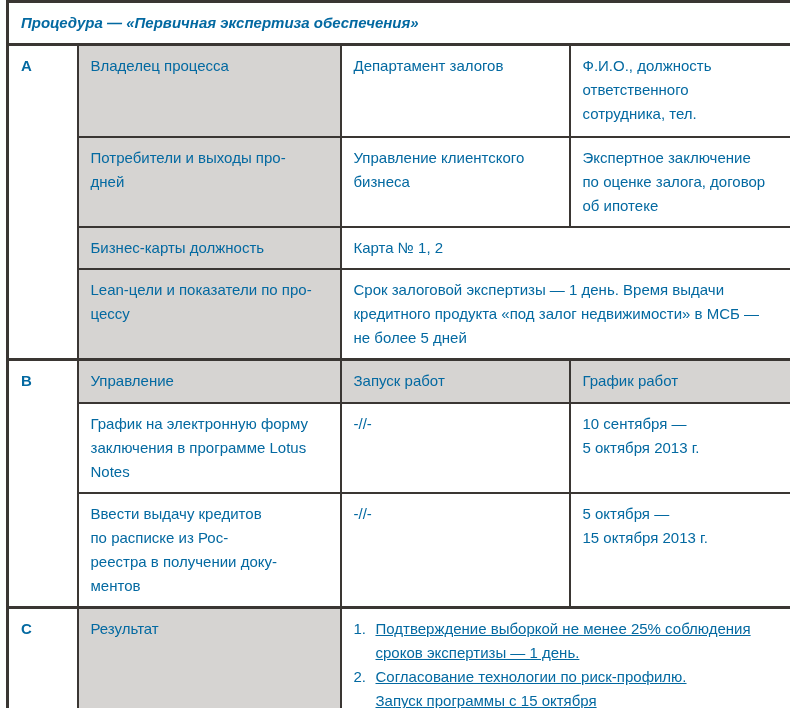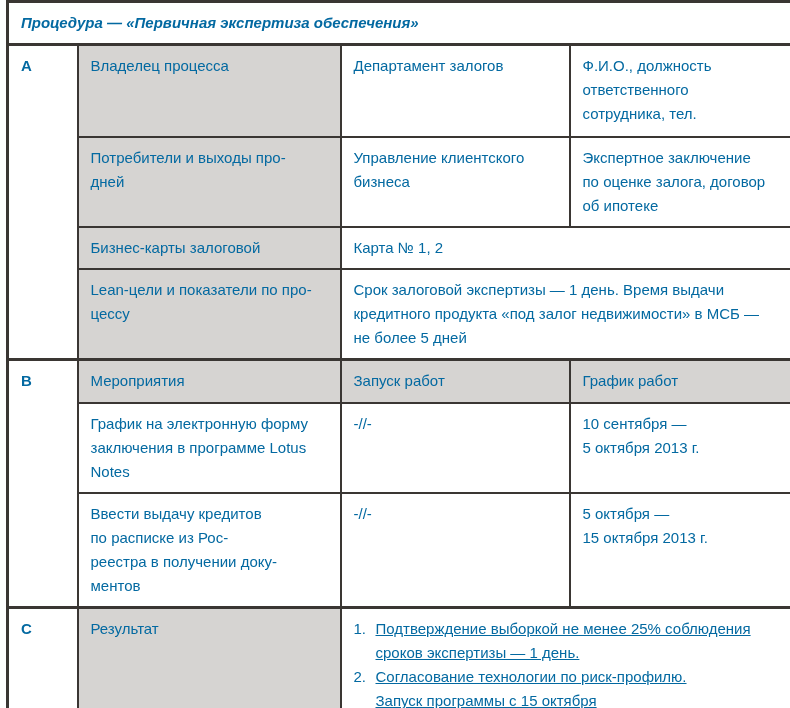--- a/index.html
+++ b/index.html
@@ -99,34 +99,34 @@
     <tr style="height:88px">
       <td class="gray ml">Потребители и выходы про-
 дней</td>
       <td class="white ml">Управление клиентского
 бизнеса</td>
       <td class="white ml">Экспертное заключение
 по оценке залога, договор
 об ипотеке</td>
     </tr>
     <tr style="height:42px">
-      <td class="gray ml">Бизнес-карты залоговой</td>
+      <td class="gray ml">Бизнес-карты должность</td>
       <td class="white center-mid" colspan="2">Карта № 1, 2</td>
     </tr>
     <tr style="height:88px">
       <td class="gray ml">Lean-цели и показатели по про-
 цессу</td>
       <td class="white ml" colspan="2">Срок залоговой экспертизы — 1 день. Время выдачи
 кредитного продукта «под залог недвижимости» в МСБ —
 не более 5 дней</td>
     </tr>
 
     <tr style="height:44px" class="section-start">
       <td class="letter-cell" rowspan="3">B</td>
-      <td class="gray center-mid">Мероприятия</td>
+      <td class="gray center-mid">Управление</td>
       <td class="gray center-mid">Запуск работ</td>
       <td class="gray center-mid">График работ</td>
     </tr>
     <tr style="height:88px">
       <td class="white ml">График на электронную форму
 заключения в программе Lotus
 Notes</td>
       <td class="white center-mid">-//-</td>
       <td class="white center-mid ml">10 сентября —
 5 октября 2013 г.</td>

